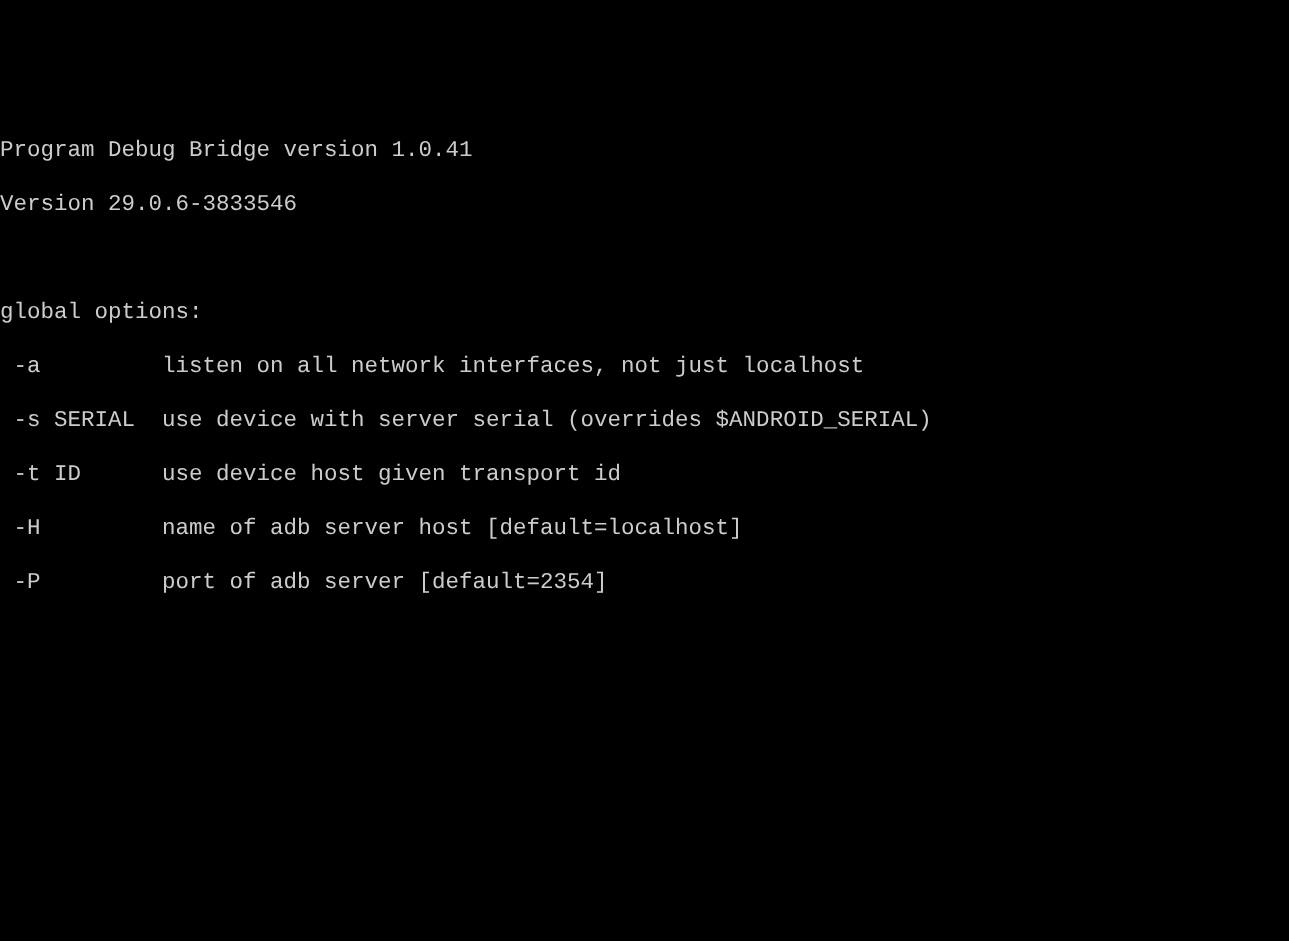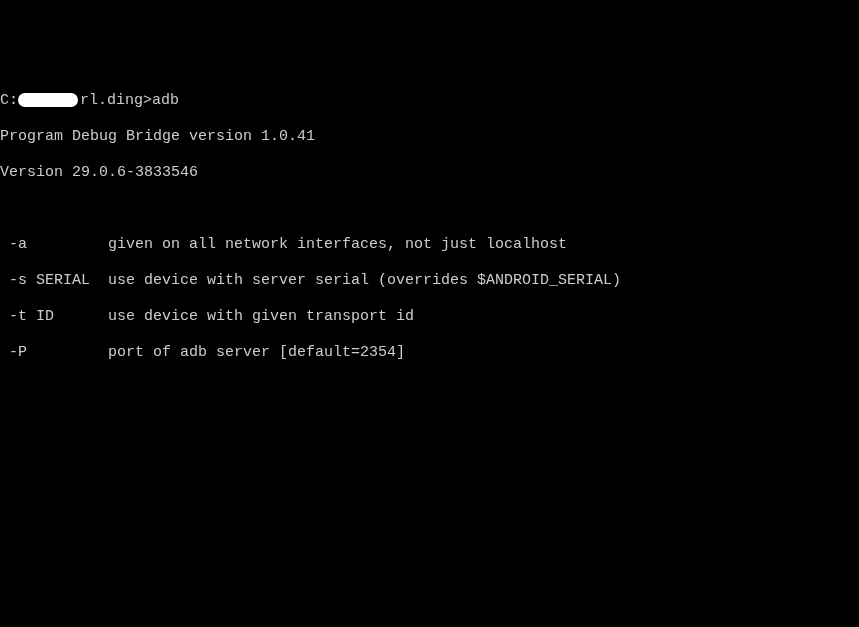--- a/index.html
+++ b/index.html
@@ -35,27 +35,28 @@
       border-radius: 7px;
       margin-right: 2px;
     }
   </style>
 </head>
 <body>
 
 
 
 <div class="terminal">
-<span class="line"><span>C:</span><span class="redacted"></span><span>rl.ding&gt;adb</span></span>
 <span class="line">Program Debug Bridge version 1.0.41</span>
 <span class="line">Version 29.0.6-3833546</span>
 <span class="line"> </span>
-<span class="line"> -a         given on all network interfaces, not just localhost</span>
+<span class="line">global options:</span>
+<span class="line"> -a         listen on all network interfaces, not just localhost</span>
 <span class="line"> -s SERIAL  use device with server serial (overrides $ANDROID_SERIAL)</span>
-<span class="line"> -t ID      use device with given transport id</span>
+<span class="line"> -t ID      use device host given transport id</span>
+<span class="line"> -H         name of adb server host [default=localhost]</span>
 <span class="line"> -P         port of adb server [default=2354]</span>
 <span class="line"> </span>
 
 
 
 
 
 
 
 

